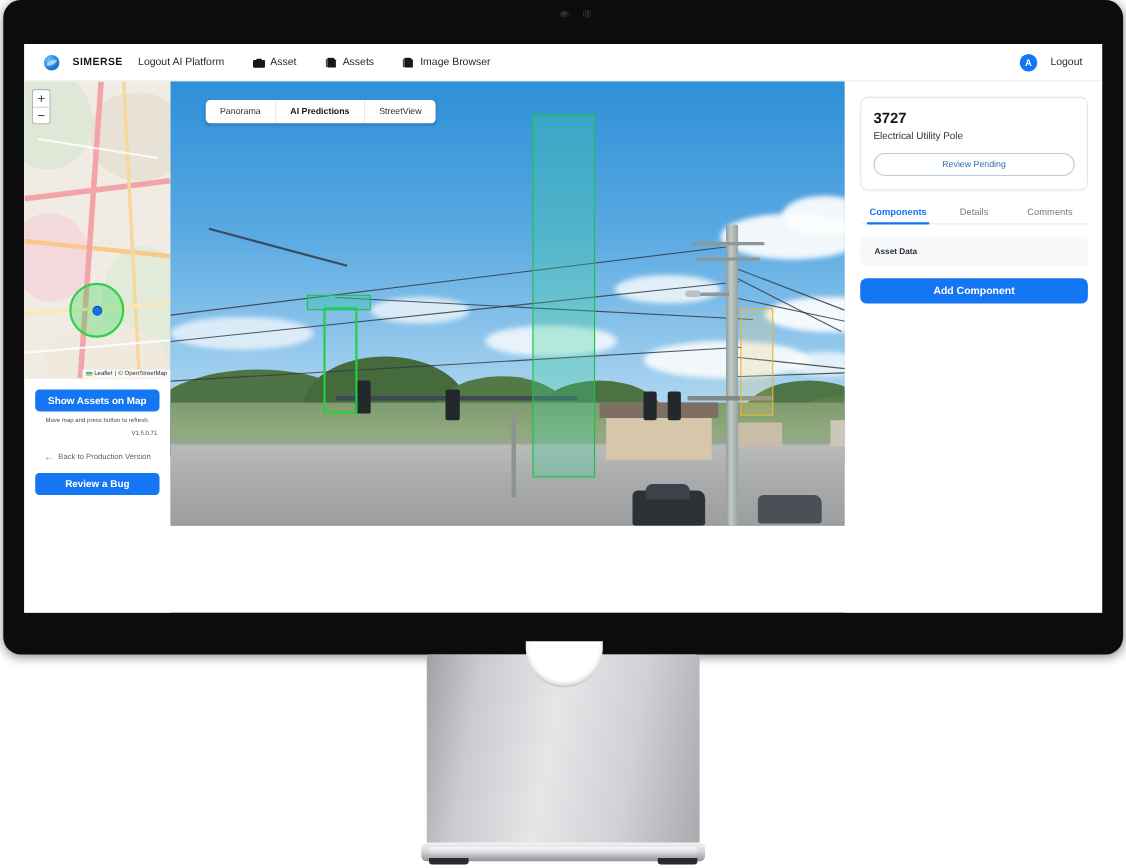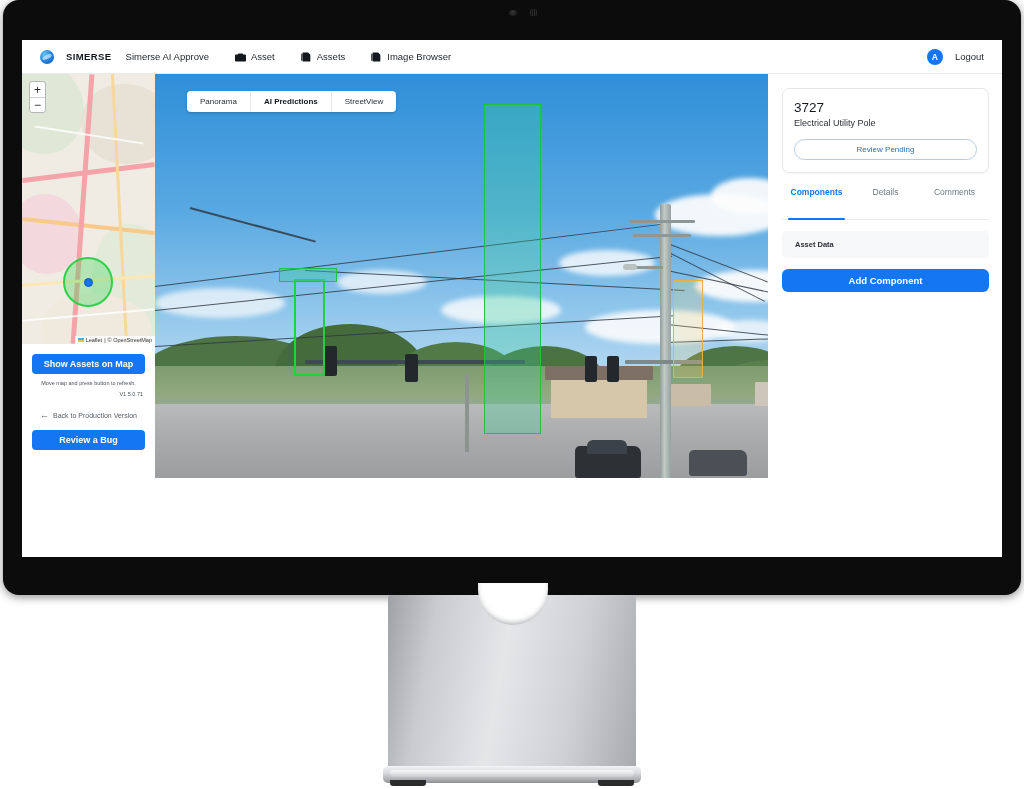--- a/index.html
+++ b/index.html
@@ -207,21 +207,21 @@
 
   .bbox { position: absolute; z-index: 7; }
 
   
   .panel { flex: 1; background: #fff; padding: 14px 13px 0 14px; position: relative; }
   .card {
     border: 1px solid #e4e7ea; border-radius: 7px;
     padding: 11px 11px 12px;
     box-shadow: 0 1px 2px rgba(16,24,40,.04);
   }
-  .asset-id { font-size: 13.5px; font-weight: normal; color: #14181d; }
+  .asset-id { font-size: 13.5px; font-weight: bold; color: #14181d; }
   .asset-type { font-size: 9px; color: #2b3138; margin-top: 3px; }
   .status-pill {
     margin-top: 11px; height: 21px; border-radius: 11px;
     border: 1px solid #b7cddf; background: #fff;
     display: flex; align-items: center; justify-content: center;
     font-size: 8px; color: #2f6ea8; cursor: pointer;
   }
   .act-row { display: flex; gap: 9px; margin-top: 9px; }
   .btn-approve {
     flex: 1; height: 23px; border-radius: 6px; border: none;
@@ -229,21 +229,21 @@
     font-family: inherit; cursor: pointer;
   }
   .btn-reject {
     flex: 1; height: 23px; border-radius: 6px;
     border: 1px solid #e8b4b0; background: #fff; color: #e2584c;
     font-size: 9.5px; font-family: inherit; cursor: pointer;
   }
 
   .tabrow { display: flex; gap: 0; margin-top: 14px; border-bottom: 1px solid #e9ebee; }
   .ptab {
-    font-size: 8.5px; color: #727a83; padding: 0 0 22px; cursor: pointer;
+    font-size: 8.5px; color: #727a83; padding: 0 0 6px; cursor: pointer;
     flex: 1; text-align: center;
   }
   .ptab.active { color: #1476f2; font-weight: bold; position: relative; }
   .ptab.active::after {
     content: ""; position: absolute; left: 6px; right: 6px; bottom: -1px;
     height: 2px; background: #1476f2; border-radius: 1px;
   }
 
   .listrow {
     margin-top: 11px; background: #f7f8f9; border-radius: 5px;
@@ -275,21 +275,21 @@
   <div class="foot l"></div>
   <div class="foot r"></div>
 
   <div class="screen">
 
     <div class="appbar">
       <div class="brand">
         <div class="brand-mark"></div>
         <span class="brand-name">SIMERSE</span>
       </div>
-      <span class="app-title">Simerse AI Approve</span>
+      <span class="app-title">Logout AI Platform</span>
 
       <div class="navlink">
         <svg class="nav-ico" viewBox="0 0 22 18" fill="currentColor">
           <path d="M7 2h8l1.4 2.2H20a2 2 0 0 1 2 2V16a2 2 0 0 1-2 2H2a2 2 0 0 1-2-2V6.2a2 2 0 0 1 2-2h3.6z"></path>
         </svg>
         <span>Asset</span>
       </div>
 
       <div class="navlink">
         <svg class="nav-ico" viewBox="0 0 20 18" fill="currentColor">

